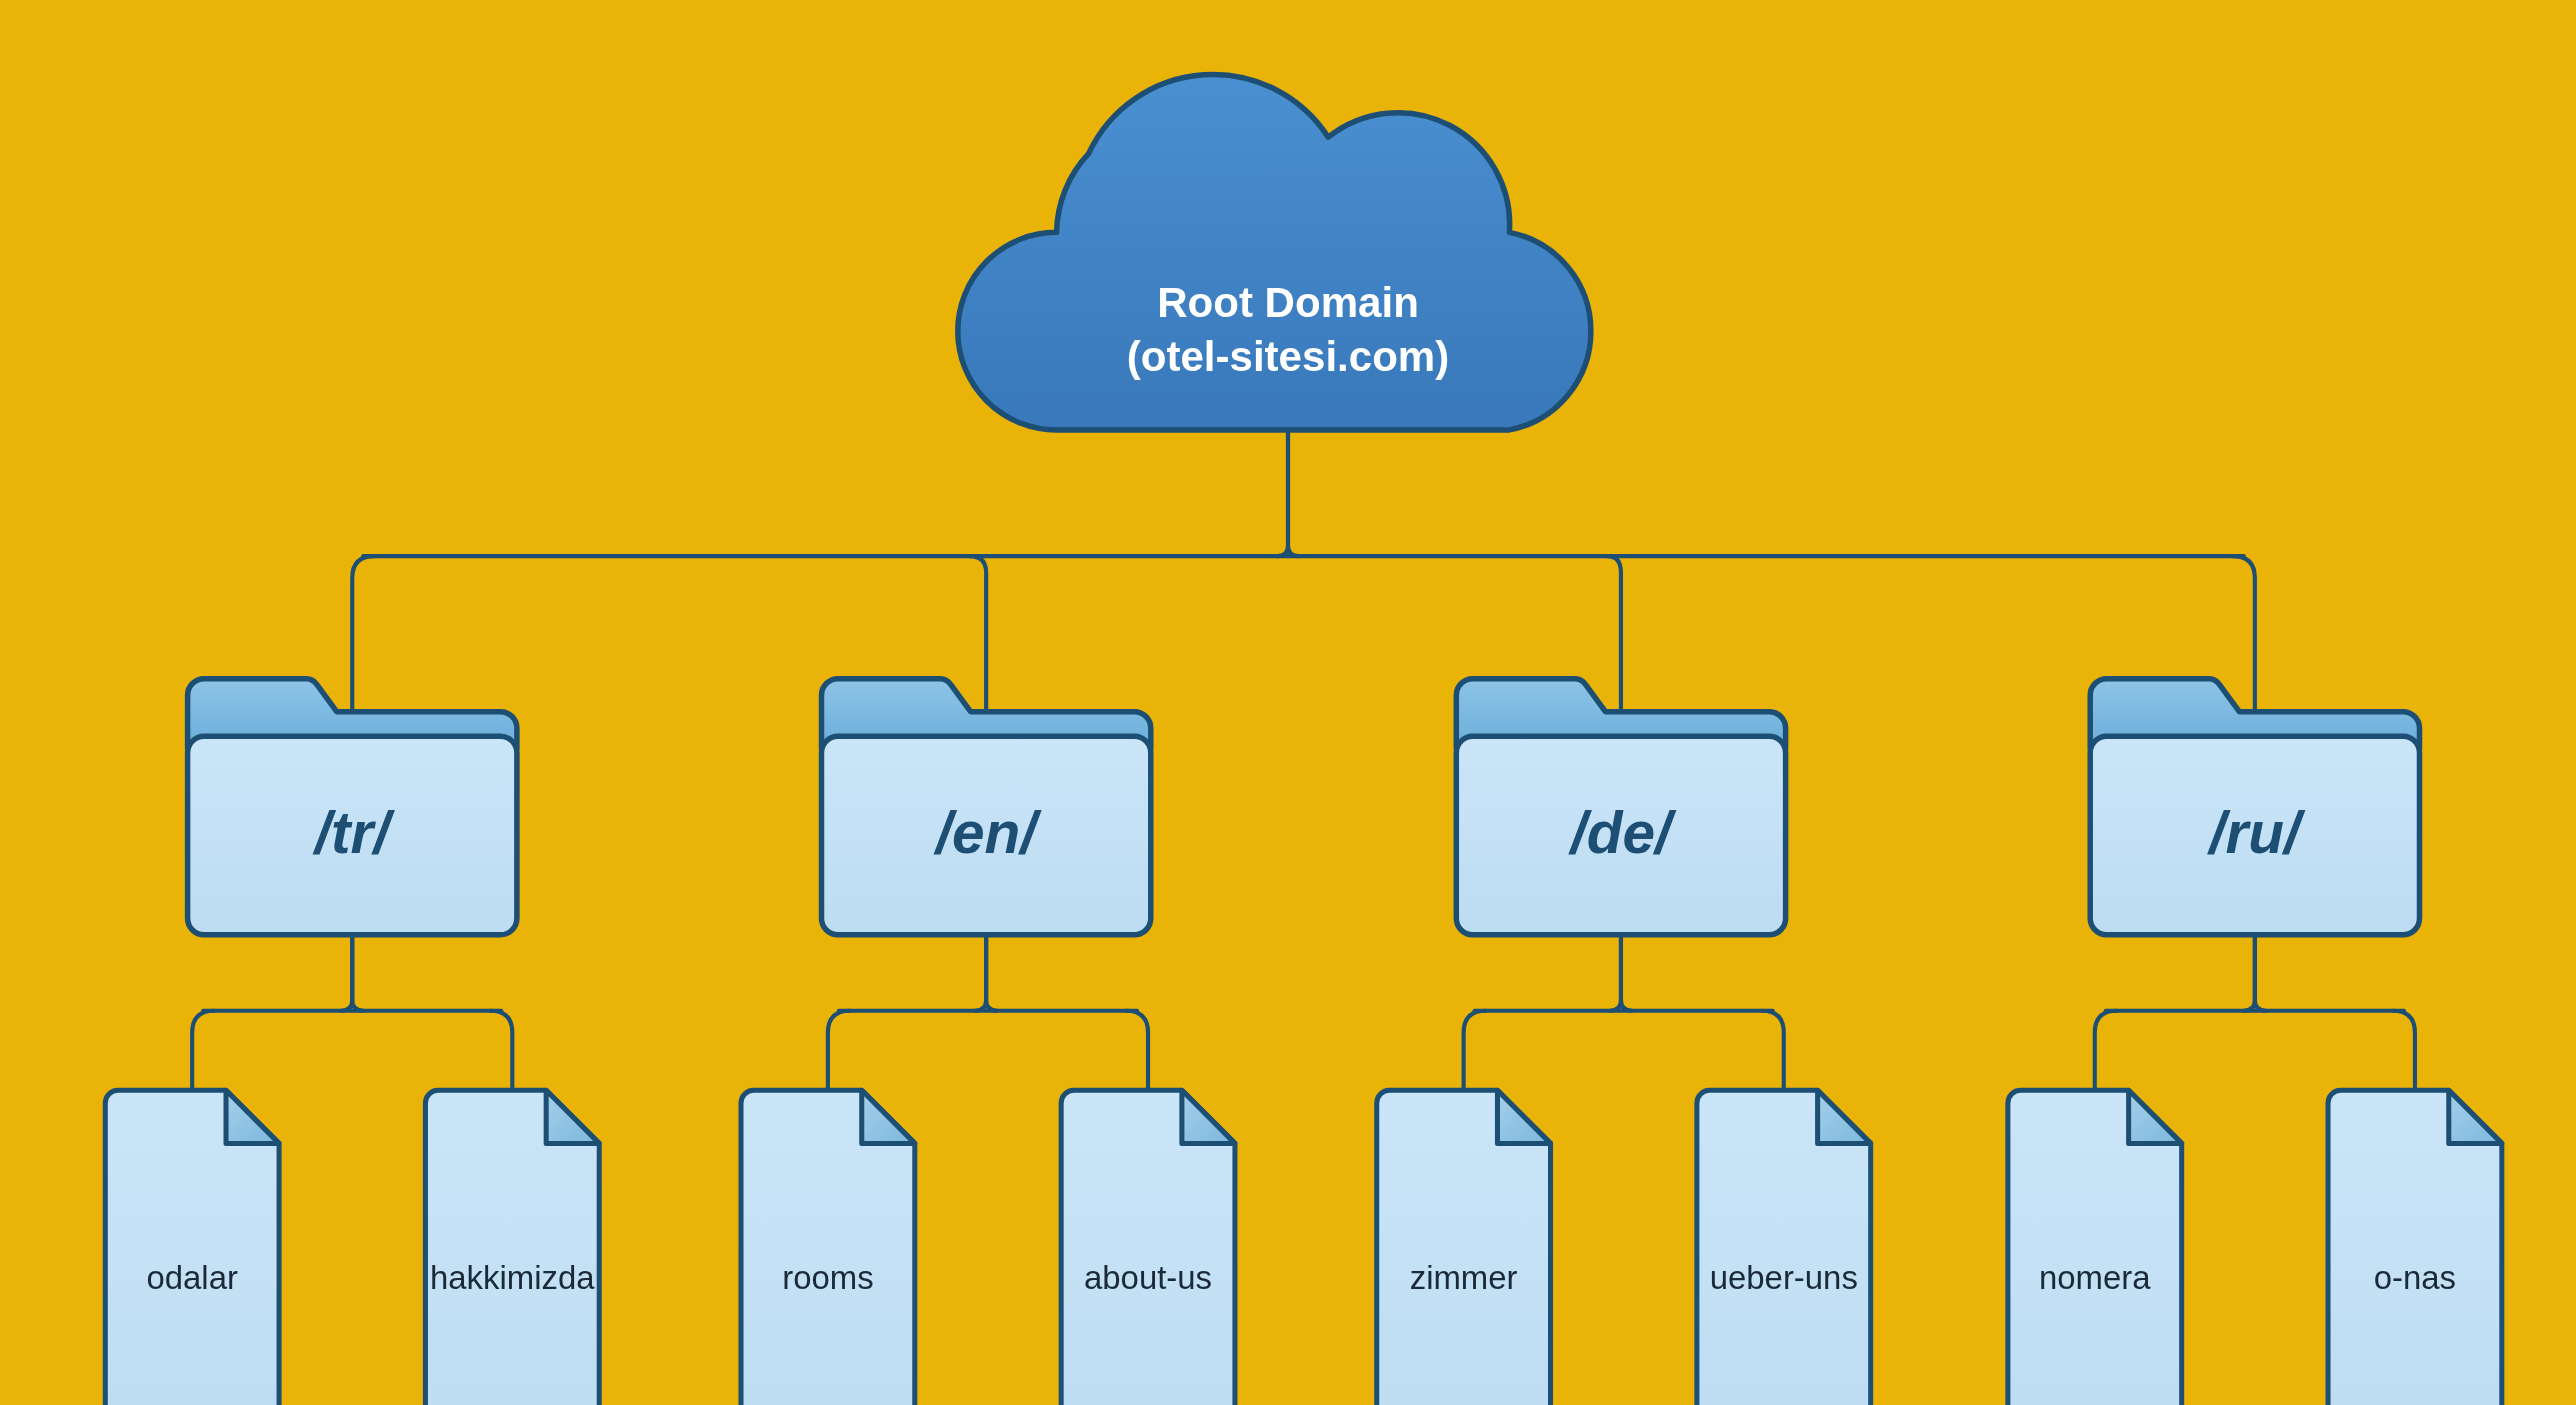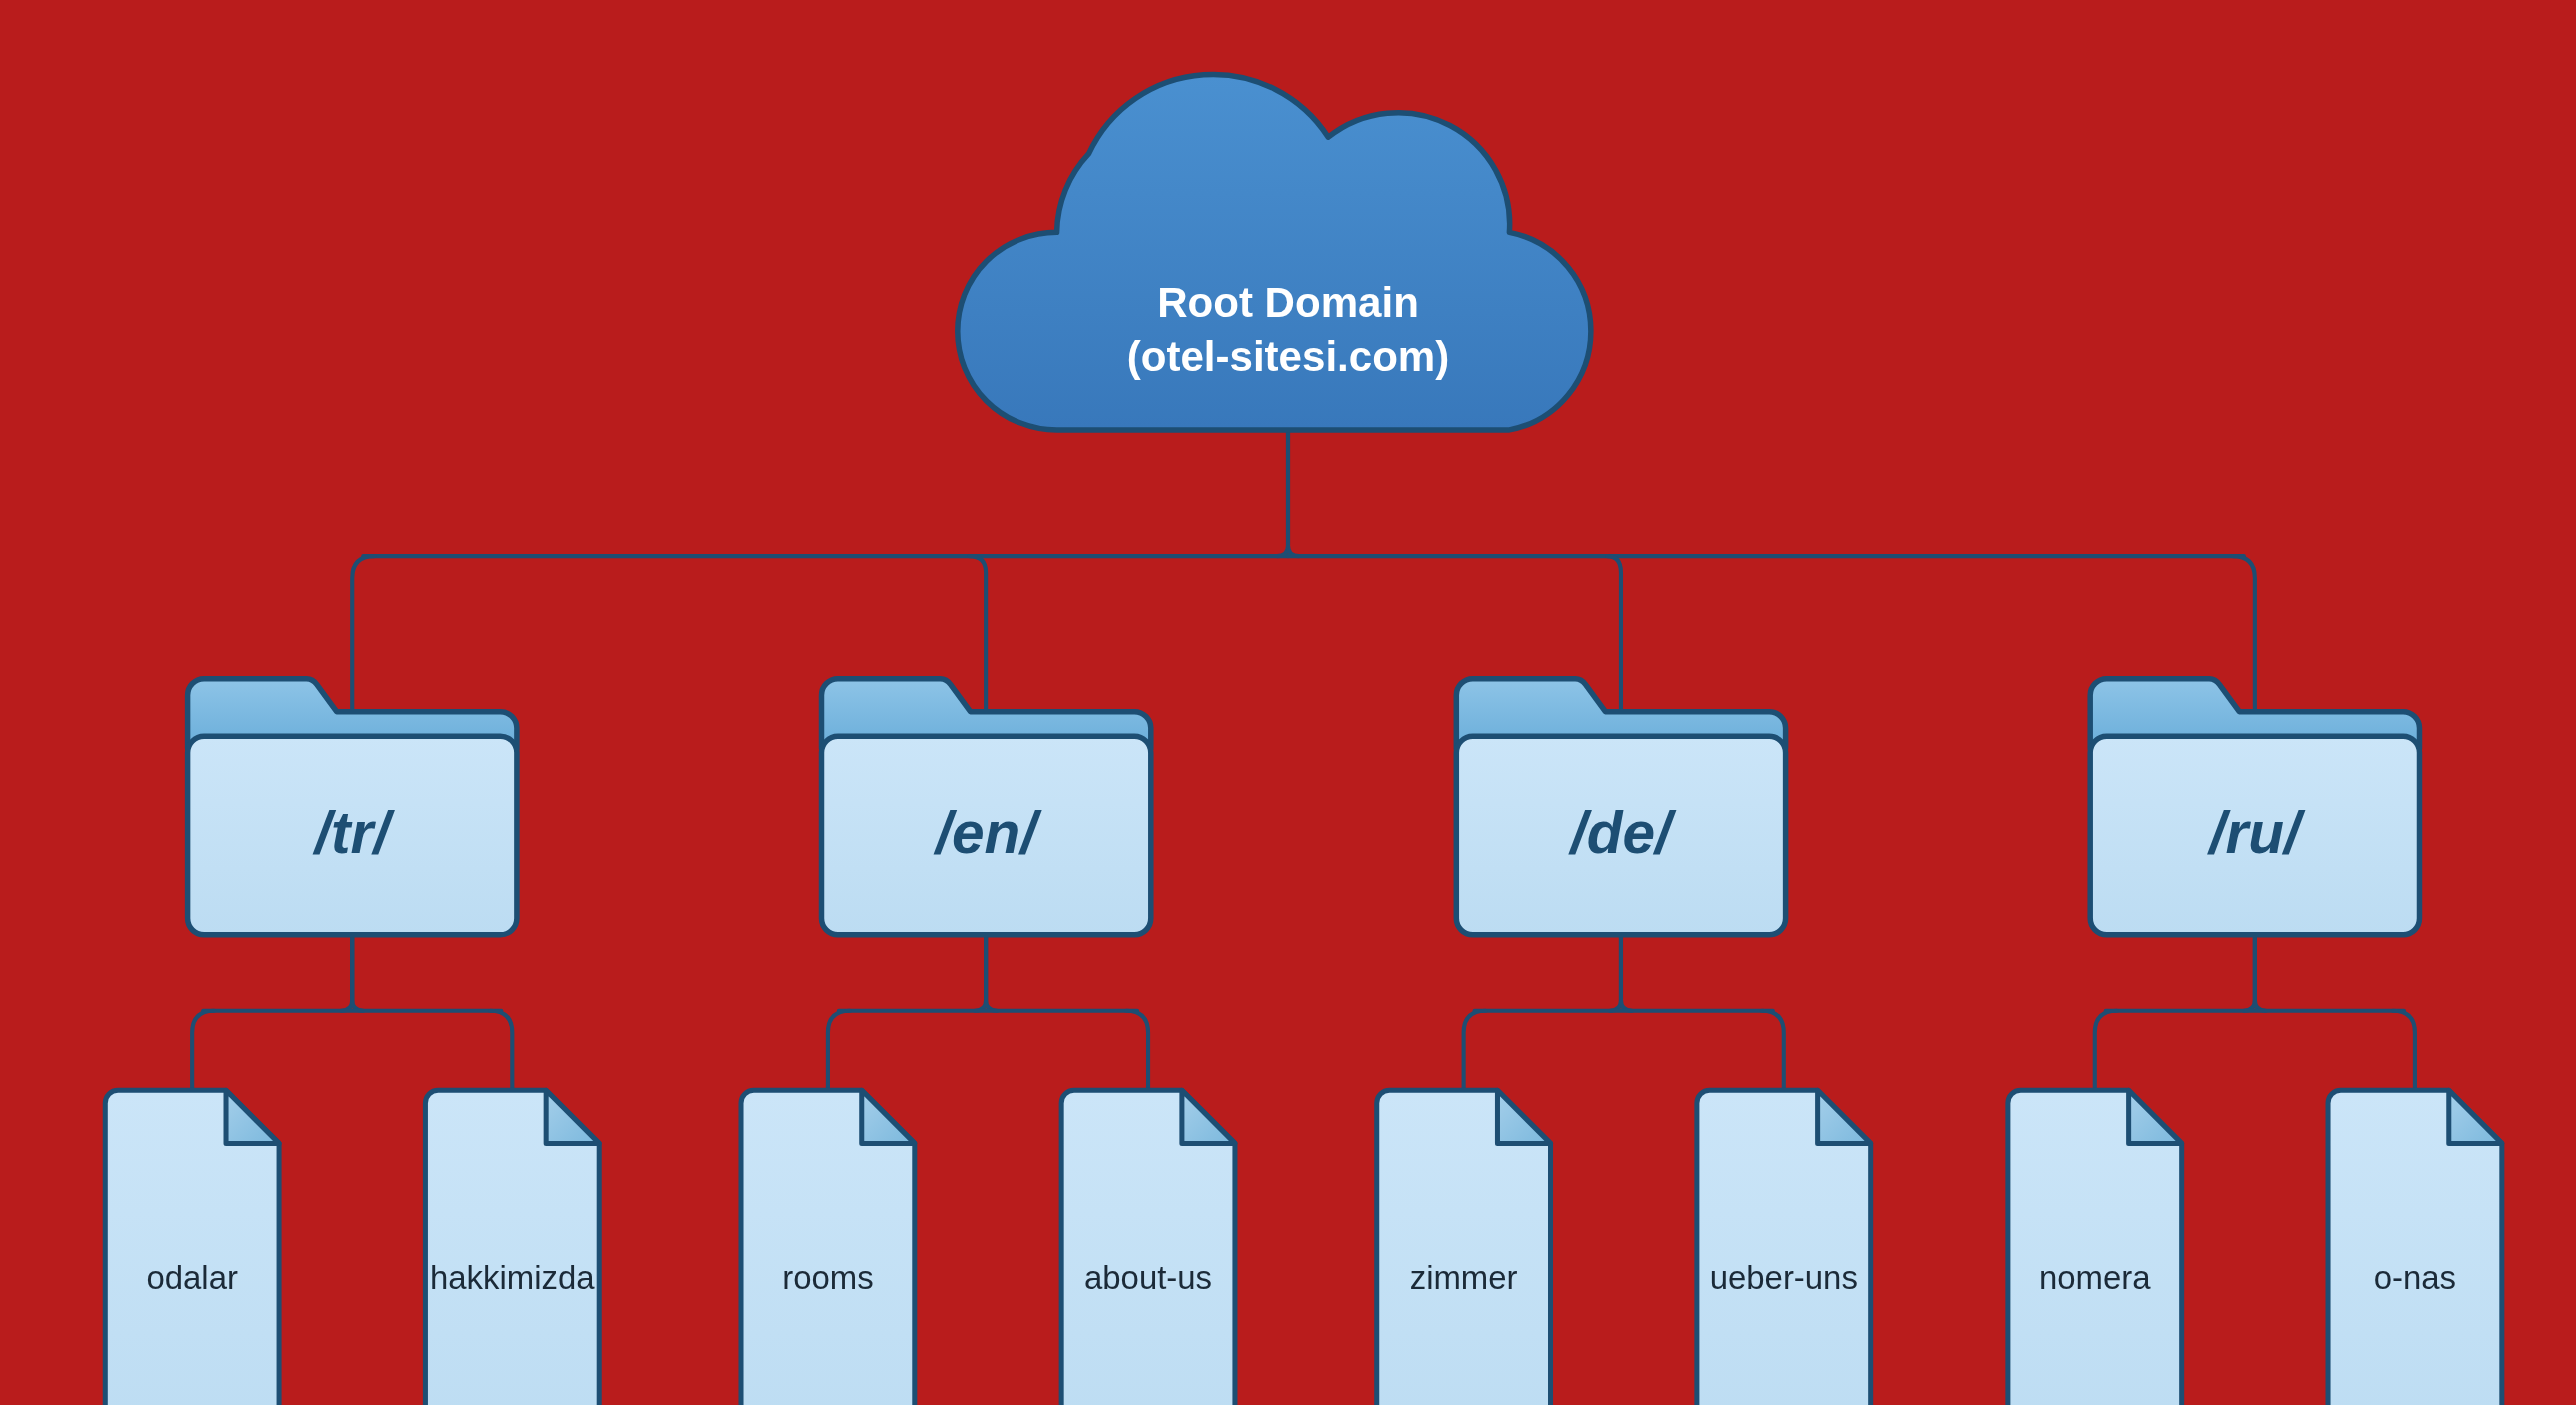--- a/index.html
+++ b/index.html
@@ -10,21 +10,21 @@
   body {
     width: 2576px;
     height: 1405px;
     font-family: "Liberation Sans", sans-serif;
     overflow: hidden;
   }
   #canvas {
     position: relative;
     width: 2576px;
     height: 1405px;
-    background: #b91c1c;
+    background: #eab308;
     text-align: center;
   }
   svg#diagram {
     position: absolute;
     top: 0; left: 0;
     width: 2576px;
     height: 1405px;
     display: block;
   }
   .node-label {

